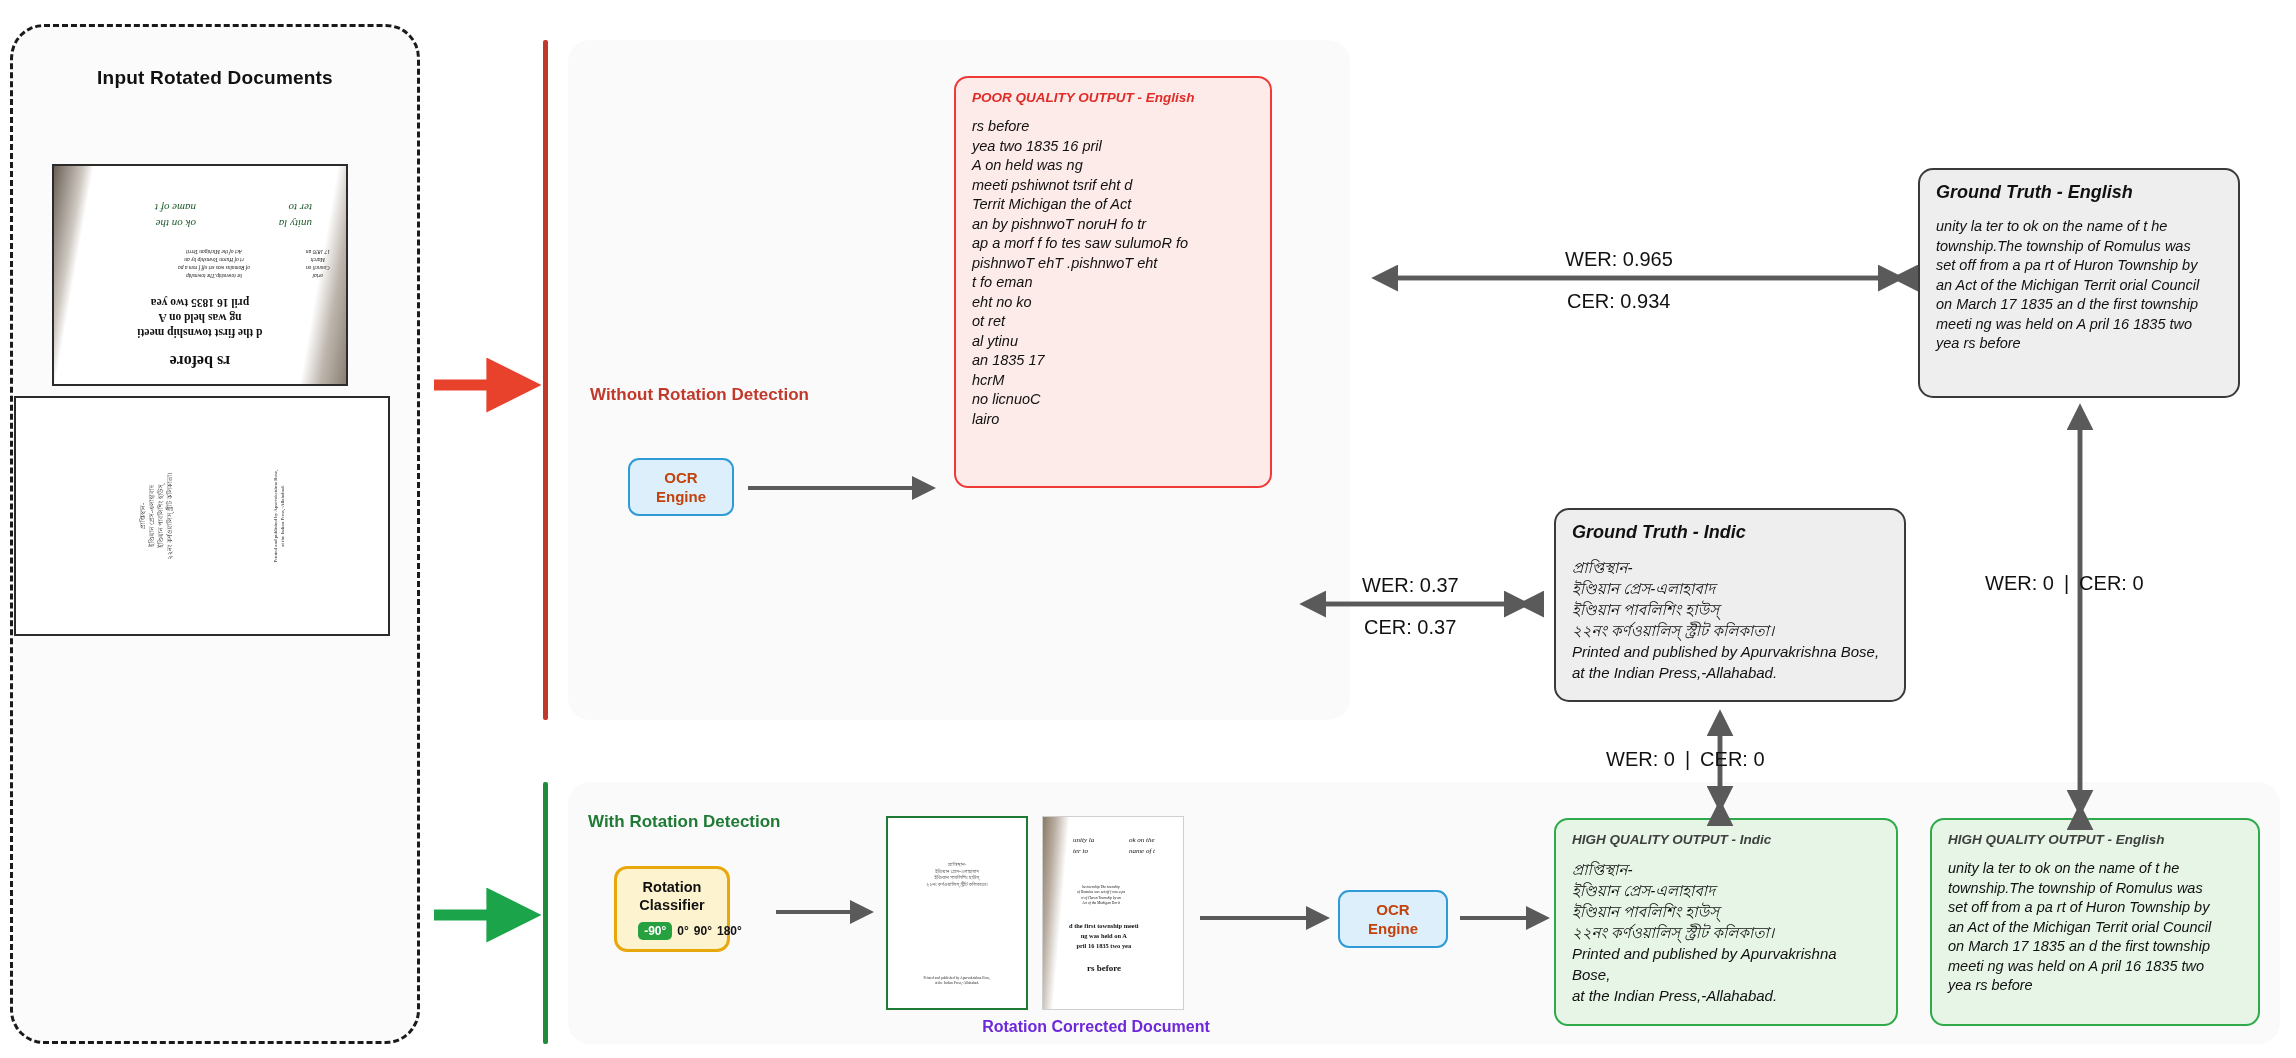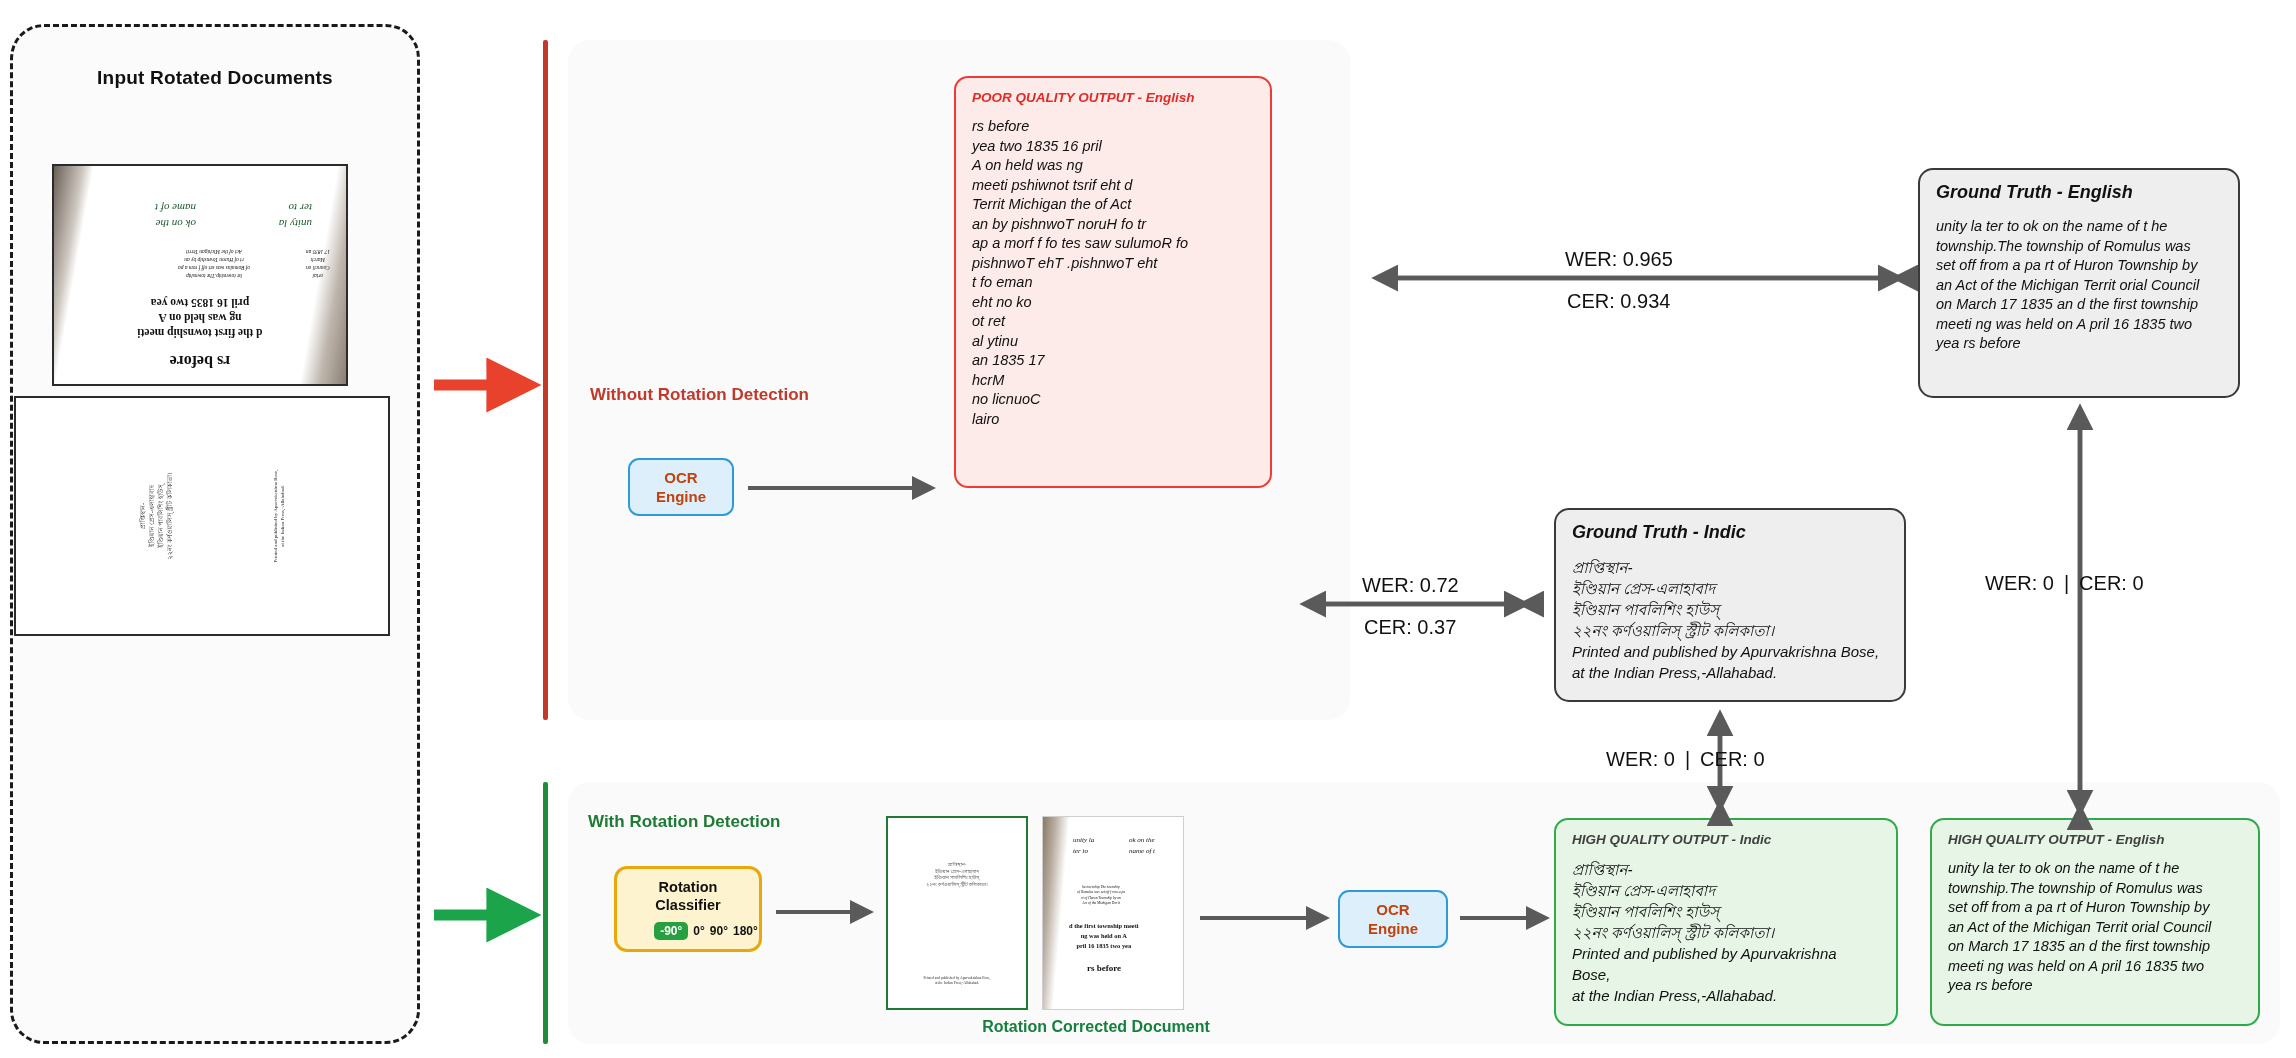--- a/index.html
+++ b/index.html
@@ -113,21 +113,21 @@
     font-size: 15px; font-weight: bold; color: #c2410c;
     line-height: 19px;
   }
   .ocr-top { left: 628px; top: 458px; width: 106px; height: 58px; }
   .ocr-bottom { left: 1338px; top: 890px; width: 110px; height: 58px; }
 
   
   .rot-box {
     position: absolute;
     left: 614px; top: 866px;
-    width: 148px; height: 86px;
+    width: 116px; height: 86px;
     border: 3px solid #e8a80c;
     background: #fdf3cf;
     border-radius: 13px;
     text-align: center;
     padding-top: 9px;
   }
   .rot-title { font-size: 14.5px; font-weight: bold; color: #111; line-height: 18px; }
   .rot-angles {
     margin-top: 8px;
     font-size: 12px; font-weight: bold; color: #111;
@@ -211,21 +211,21 @@
   .cd2-l2 { position: absolute; top: 18px; left: 86px; font-size: 7px; font-style: italic; line-height: 11px; }
   .cd2-sm { position: absolute; top: 68px; left: 34px; font-size: 3.6px; font-style: italic; line-height: 5.4px; text-align: center; }
   .cd2-b  { position: absolute; top: 104px; left: 26px; font-size: 6.4px; font-weight: bold; line-height: 10px; text-align: center; }
   .cd2-rs { position: absolute; top: 146px; left: 44px; font-size: 9px; font-weight: bold; }
 
   .corrected-caption {
     position: absolute;
     left: 886px; top: 1018px;
     width: 420px;
     text-align: center;
-    font-size: 16px; font-weight: bold; color: #15803d;
+    font-size: 16px; font-weight: bold; color: #6d28d9;
   }
 
   
   .arrow-svg { position: absolute; overflow: visible; }
 
   .metric {
     position: absolute;
     font-size: 20px; color: #111;
     white-space: nowrap;
   }
@@ -389,21 +389,21 @@
     <line x1="18" y1="20" x2="538" y2="20" stroke="#5a5a5a" stroke-width="4.5" marker-start="url(#dh-l)" marker-end="url(#dh-r)" transform="rotate(180 278 20)"></line>
     <line x1="18" y1="20" x2="538" y2="20" stroke="#5a5a5a" stroke-width="4.5" marker-end="url(#dh-r)"></line>
   </svg>
   <div class="metric" style="left:1565px; top:248px;">WER: 0.965</div>
   <div class="metric" style="left:1567px; top:290px;">CER: 0.934</div>
 
   <svg class="arrow-svg" style="left:1290px; top:584px;" width="250" height="40">
     <line x1="16" y1="20" x2="234" y2="20" stroke="#5a5a5a" stroke-width="4.5" marker-start="url(#dh-l)" marker-end="url(#dh-r)" transform="rotate(180 125 20)"></line>
     <line x1="16" y1="20" x2="234" y2="20" stroke="#5a5a5a" stroke-width="4.5" marker-end="url(#dh-r)"></line>
   </svg>
-  <div class="metric" style="left:1362px; top:574px;">WER: 0.72</div>
+  <div class="metric" style="left:1362px; top:574px;">WER: 0.37</div>
   <div class="metric" style="left:1364px; top:616px;">CER: 0.37</div>
 
   <svg class="arrow-svg" style="left:1700px; top:704px;" width="40" height="114">
     <line x1="20" y1="12" x2="20" y2="102" stroke="#5a5a5a" stroke-width="4.5" marker-start="url(#dh-l)" marker-end="url(#dh-r)" transform="rotate(180 20 57)"></line>
     <line x1="20" y1="12" x2="20" y2="102" stroke="#5a5a5a" stroke-width="4.5" marker-end="url(#dh-r)"></line>
   </svg>
   <div class="metric metric-pair" style="left:1606px; top:748px;">
     <span>WER: 0</span>
     <span class="metric-sep">|</span>
     <span>CER: 0</span>

